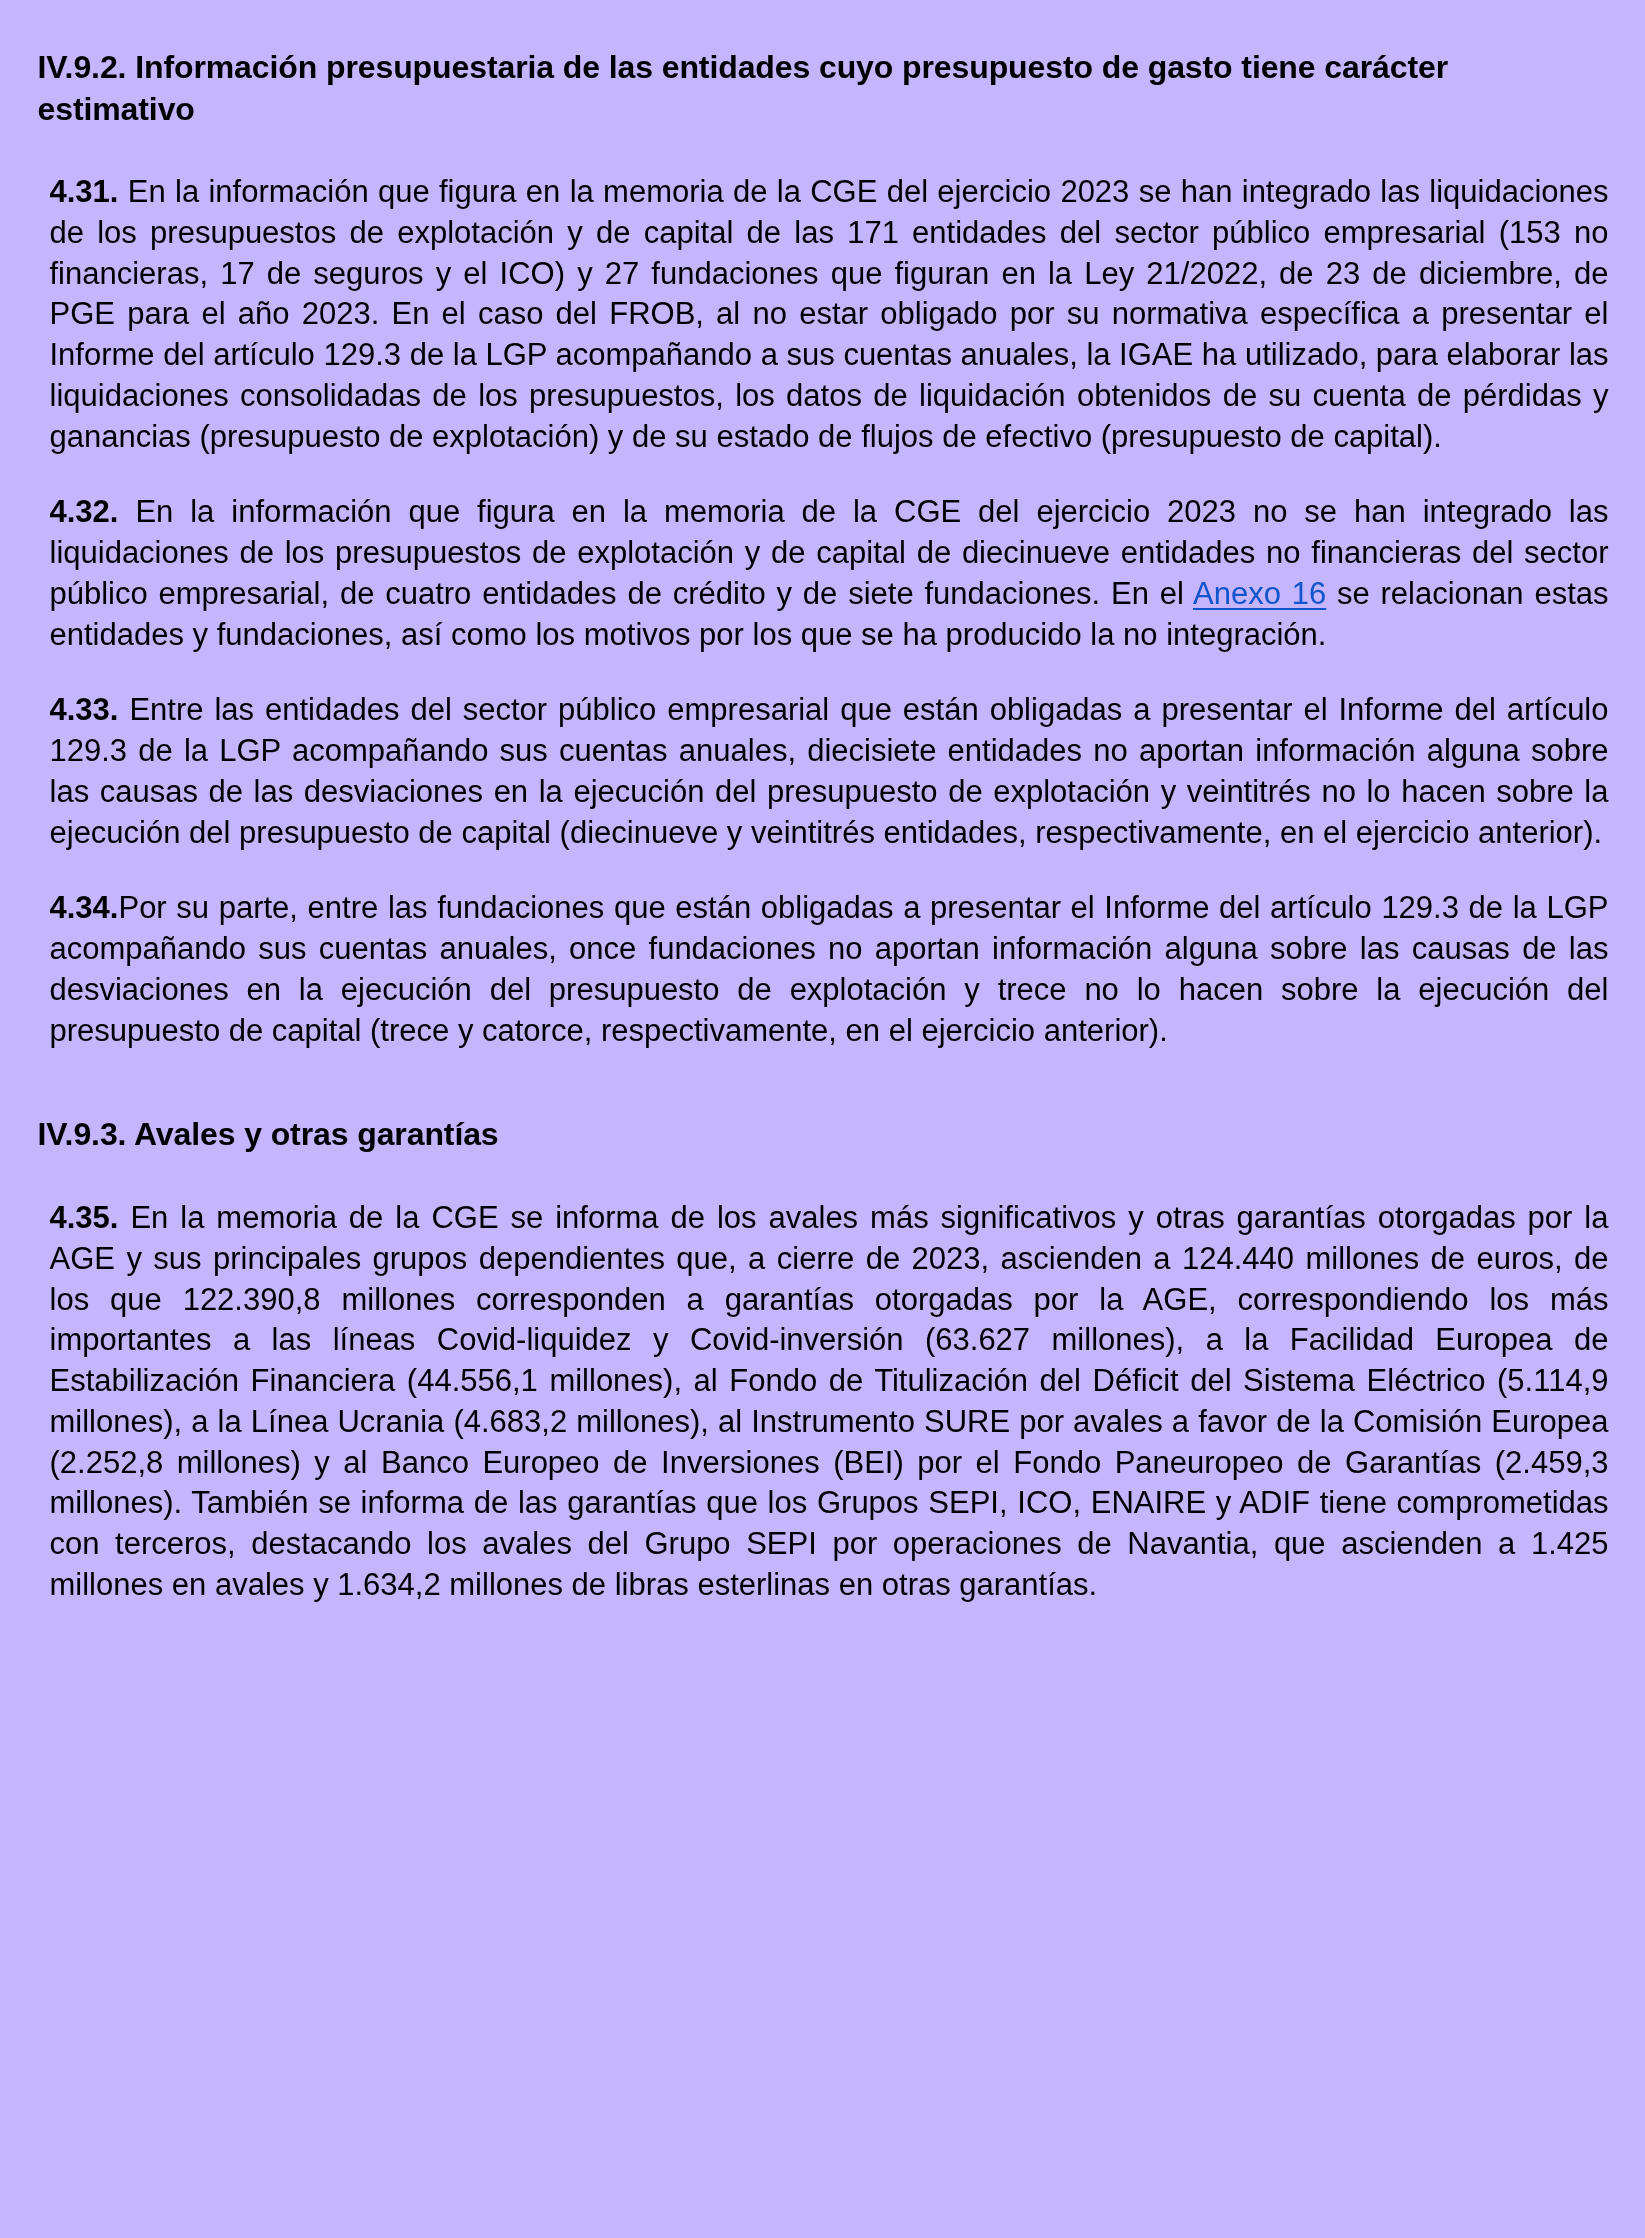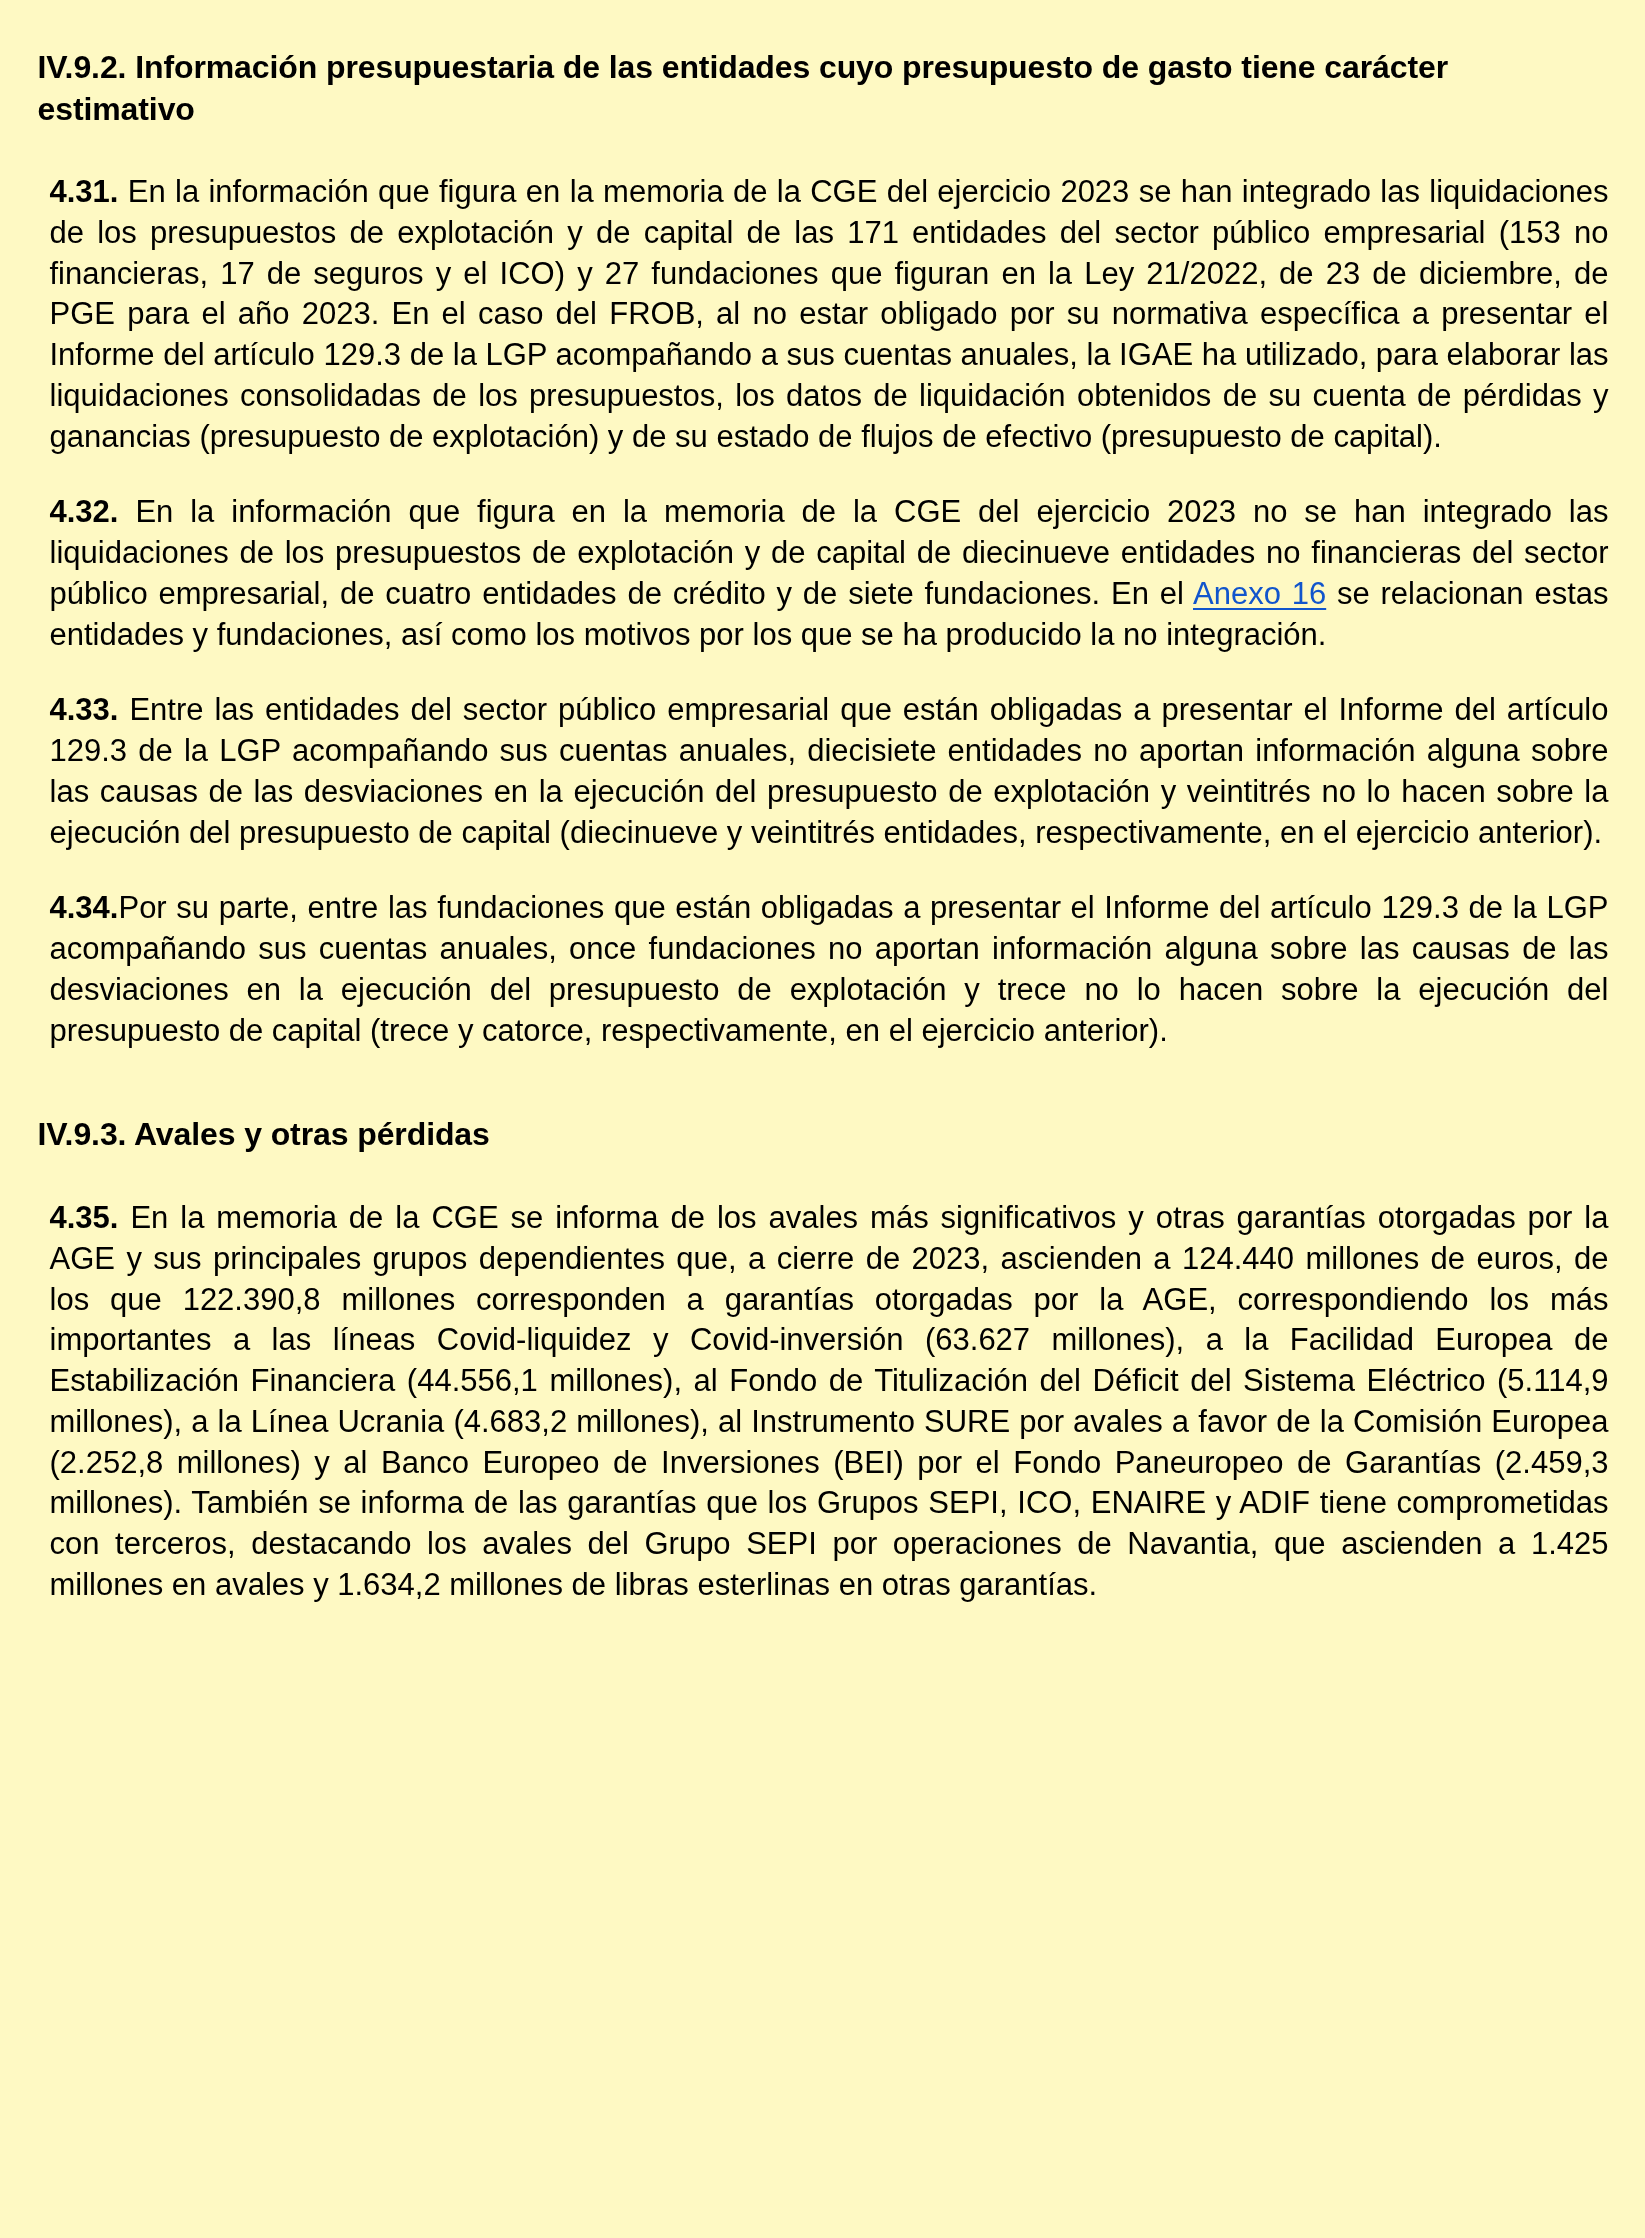--- a/index.html
+++ b/index.html
@@ -9,21 +9,21 @@
     background: #ffffff;
   }
   body {
     font-family: "Liberation Sans", sans-serif;
     color: #000000;
   }
   .page {
     position: relative;
     width: 1646px;
     min-height: 2239px;
-    background: #fef9c3;
+    background: #c4b5fd;
     box-sizing: border-box;
     padding: 47px 37px 48px 37px;
   }
   .content {
     width: 1571px;
     margin: 0 auto;
   }
   h2.section-heading {
     font-size: 32px;
     font-weight: bold;
@@ -74,21 +74,21 @@
     </p>
 
     <p class="para">
       <span class="num">4.33.</span><span> Entre las entidades del sector público empresarial que están obligadas a presentar el Informe del artículo 129.3 de la LGP acompañando sus cuentas anuales, diecisiete entidades no aportan información alguna sobre las causas de las desviaciones en la ejecución del presupuesto de explotación y veintitrés no lo hacen sobre la ejecución del presupuesto de capital (diecinueve y veintitrés entidades, respectivamente, en el ejercicio anterior).</span>
     </p>
 
     <p class="para">
       <span class="num">4.34.</span><span>Por su parte, entre las fundaciones que están obligadas a presentar el Informe del artículo 129.3 de la LGP acompañando sus cuentas anuales, once fundaciones no aportan información alguna sobre las causas de las desviaciones en la ejecución del presupuesto de explotación y trece no lo hacen sobre la ejecución del presupuesto de capital (trece y catorce, respectivamente, en el ejercicio anterior).</span>
     </p>
 
-    <h2 class="section-heading spaced-top">IV.9.3. Avales y otras pérdidas</h2>
+    <h2 class="section-heading spaced-top">IV.9.3. Avales y otras garantías</h2>
 
     <p class="para first-after-heading">
       <span class="num">4.35.</span><span> En la memoria de la CGE se informa de los avales más significativos y otras garantías otorgadas por la AGE y sus principales grupos dependientes que, a cierre de 2023, ascienden a 124.440 millones de euros, de los que 122.390,8 millones corresponden a garantías otorgadas por la AGE, correspondiendo los más importantes a las líneas Covid-liquidez y Covid-inversión (63.627 millones), a la Facilidad Europea de Estabilización Financiera (44.556,1 millones), al Fondo de Titulización del Déficit del Sistema Eléctrico (5.114,9 millones), a la Línea Ucrania (4.683,2 millones), al Instrumento SURE por avales a favor de la Comisión Europea (2.252,8 millones) y al Banco Europeo de Inversiones (BEI) por el Fondo Paneuropeo de Garantías (2.459,3 millones). También se informa de las garantías que los Grupos SEPI, ICO, ENAIRE y ADIF tiene comprometidas con terceros, destacando los avales del Grupo SEPI por operaciones de Navantia, que ascienden a 1.425 millones en avales y 1.634,2 millones de libras esterlinas en otras garantías.</span>
     </p>
 
   </div>
 </div>
 
 
 </body></html>

